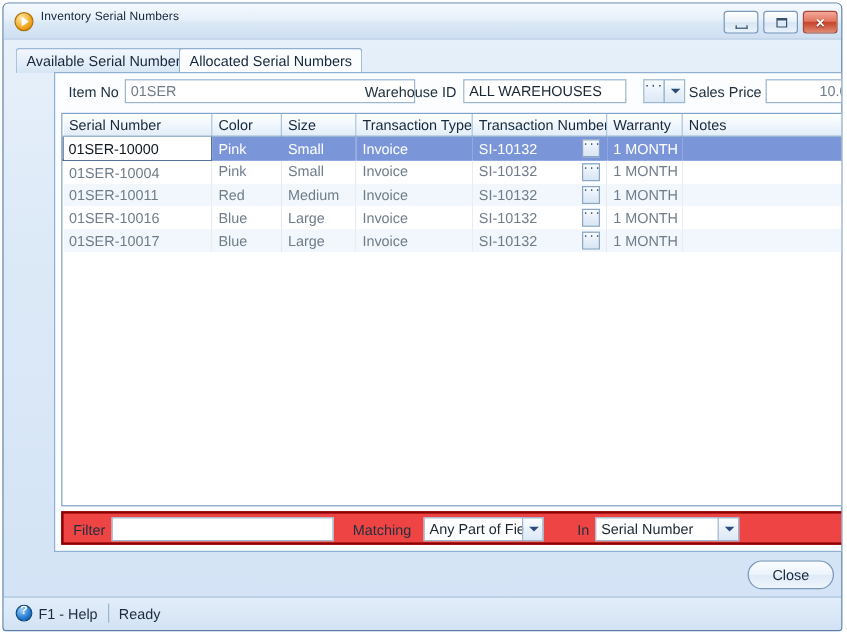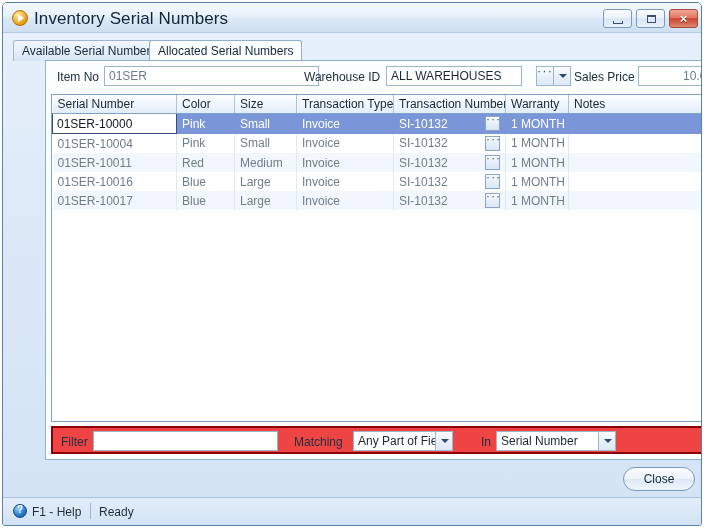--- a/index.html
+++ b/index.html
@@ -47,21 +47,21 @@
     content: "";
     position: absolute;
     left: 5px; top: 3px;
     width: 0; height: 0;
     border-left: 6px solid #ffffff;
     border-top: 4px solid transparent;
     border-bottom: 4px solid transparent;
   }
   #title-text {
     position: absolute; left: 31px; top: 6px;
-    font-size: 17px;
+    font-size: 10px;
     color: #12263a;
     letter-spacing: .1px;
     white-space: nowrap;
   }
   .winbtn {
     position: absolute;
     top: 6px;
     width: 29px; height: 19px;
     border: 1px solid #7a99bb;
     border-radius: 3px;
@@ -149,21 +149,21 @@
     border: 1px solid #9db6ce;
     box-sizing: border-box;
     font-size: 12px;
     color: #6e7b88;
     padding: 2px 4px 0 4px;
     height: 20px;
     white-space: nowrap;
     overflow: hidden;
   }
   #lbl-itemno { left: 11px; top: 9px; }
-  #inp-itemno { left: 58px; top: 5px; width: 215px; }
+  #inp-itemno { left: 58px; top: 5px; width: 242px; }
   #lbl-warehouse { left: 258px; top: 9px; }
   #inp-warehouse {
     left: 340px; top: 5px; width: 136px;
     color: #1a2733;
   }
   .minibtn {
     position: absolute;
     top: 5px;
     width: 18px; height: 20px;
     border: 1px solid #9db6ce;

